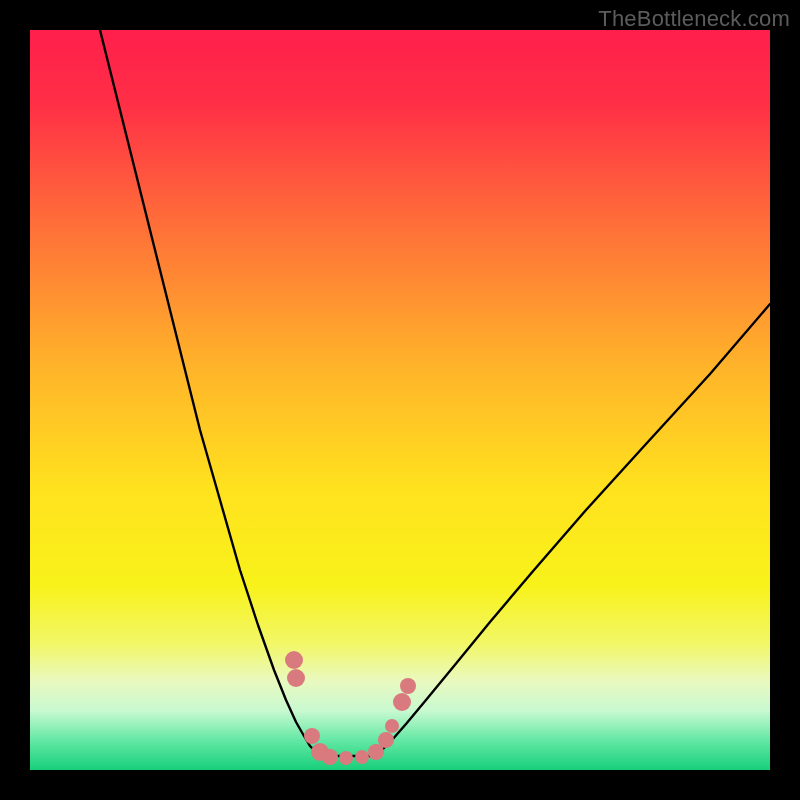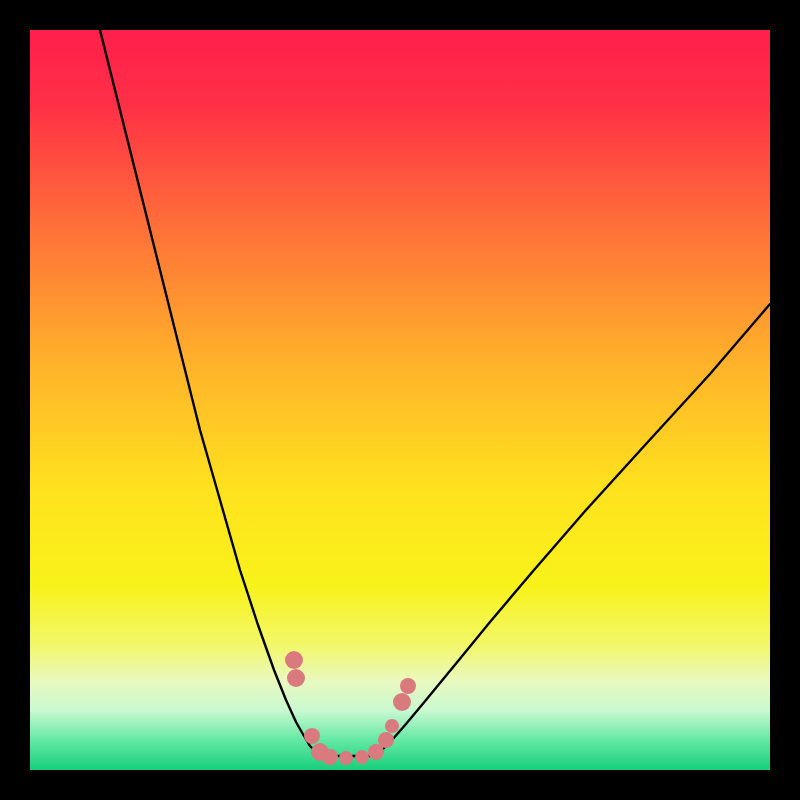--- a/index.html
+++ b/index.html
@@ -52,20 +52,21 @@
     height: 100%;
   }
   .dot {
     fill: #d97a7e;
   }
 </style>
 </head>
 <body>
 
 <div class="frame">
+  <div class="watermark">TheBottleneck.com</div>
   <div class="plot-area">
     <svg class="gradient" viewBox="0 0 740 740" preserveAspectRatio="none">
       <defs>
         <linearGradient id="bg-grad" x1="0" y1="0" x2="0" y2="1">
             <stop offset="0%" stop-color="#ff1f4b"></stop>
             <stop offset="10%" stop-color="#ff2f46"></stop>
             <stop offset="25%" stop-color="#ff6a3a"></stop>
             <stop offset="45%" stop-color="#ffb22a"></stop>
             <stop offset="62%" stop-color="#ffe21e"></stop>
             <stop offset="75%" stop-color="#f8f21a"></stop>

